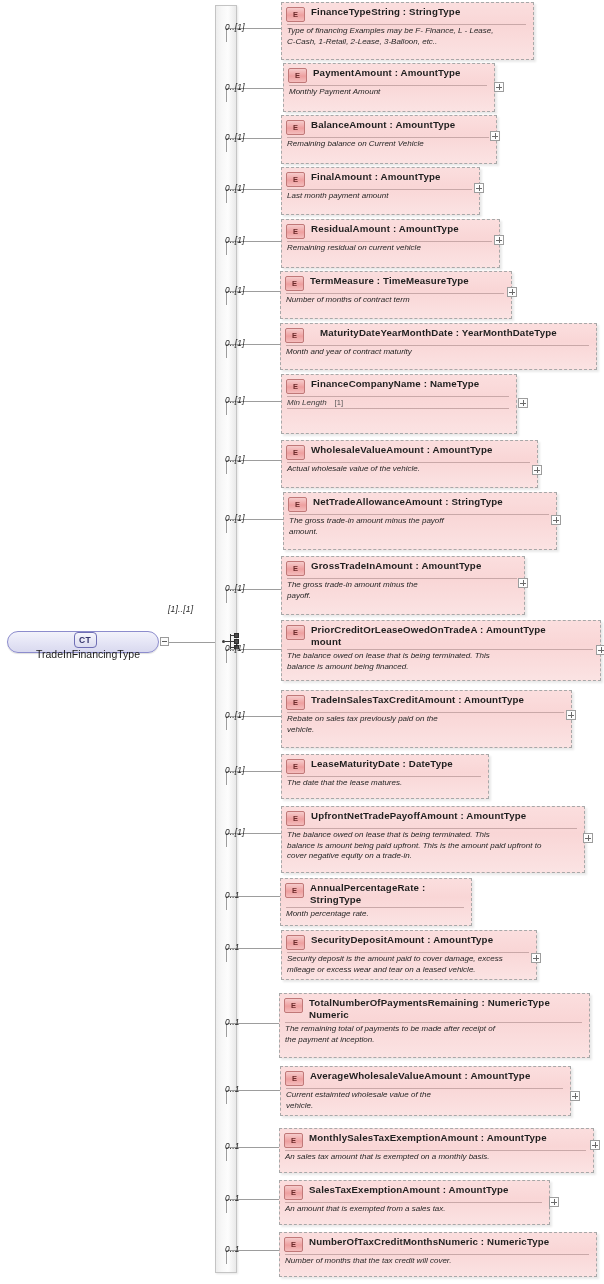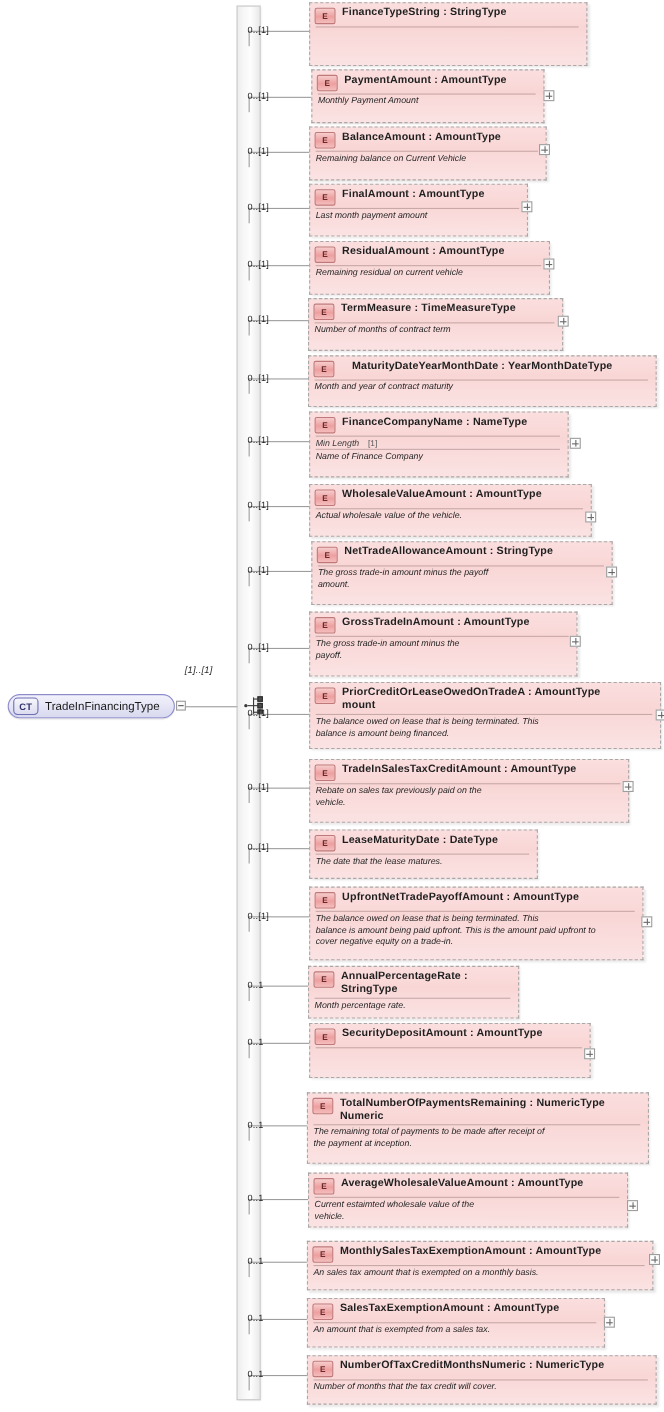--- a/index.html
+++ b/index.html
@@ -9,20 +9,21 @@
   }
   #canvas{position:absolute;left:0;top:0;width:604px;height:1284px;}
 
   
   #root-node{
     position:absolute; left:7px; top:631px; width:152px; height:22px;
     border:1px solid #8c8ccd; border-radius:11px;
     background:linear-gradient(to bottom,#f2f2fb 0%,#e4e4f5 55%,#d9d9ef 100%);
     box-sizing:border-box; display:flex; align-items:center; padding-left:4px;
     box-shadow:0 1px 1px rgba(0,0,0,.13);
+    flex-direction:column;
   }
   #root-badge{
     width:21px;height:14px;border:1px solid #6f6fb5;border-radius:4px;
     background:linear-gradient(to bottom,#f6f6fc,#dcdcf0);
     font-size:8.5px;font-weight:bold;color:#33336b;
     display:flex;align-items:center;justify-content:center;letter-spacing:.3px;
     flex:0 0 auto;
   }
   #root-label{font-size:10.5px;color:#1b1b1b;margin-left:6px;white-space:nowrap;}
 
@@ -86,21 +87,21 @@
     display:flex;gap:8px;align-items:baseline;
   }
   .facet .facet-val{font-style:normal;color:#555;font-size:7.6px;}
   .node-doc{
     font-size:8px;font-style:italic;color:#262626;line-height:10.5px;
     padding:1px 5px 2px 5px;white-space:pre-line;
   }
 
   
   .card{
-    position:absolute;font-size:8.3px;color:#1d1d1d;
+    position:absolute;font-size:8.3px;font-style:italic;color:#1d1d1d;
     white-space:nowrap;letter-spacing:.2px;text-align:center;
   }
 
   
   .plus{
     position:absolute;width:10px;height:10px;border:1px solid #9d9d9d;background:#fdfdfd;
     box-sizing:border-box;
   }
   .plus:before{content:"";position:absolute;left:1px;top:3.5px;width:6px;height:1px;background:#6a6a6a;}
   .plus:after{content:"";position:absolute;left:3.5px;top:1px;width:1px;height:6px;background:#6a6a6a;}
@@ -136,20 +137,22 @@
   <div id="nodes-layer">
       <div class="hline" style="left: 226px; top: 28px; width: 57px;"></div>
       <div class="vline" style="left: 226px; top: 28px; height: 14px;"></div>
       <div class="card" style="left: 225px; top: 22px;">0..[1]</div>
       <div class="node" style="left: 281px; top: 2px; width: 253px; height: 58px;">
         <div class="node-head">
           <span class="e-badge">E</span>
           <span class="node-title" style="white-space: pre-line;">FinanceTypeString : StringType</span>
         </div>
         <div class="rule"></div>
+        <div class="node-doc">Type of financing Examples may be F- Finance, L - Lease,
+C-Cash, 1-Retail, 2-Lease, 3-Balloon, etc..</div>
       </div>
       <div class="hline" style="left: 226px; top: 88px; width: 59px;"></div>
       <div class="vline" style="left: 226px; top: 88px; height: 14px;"></div>
       <div class="card" style="left: 225px; top: 82px;">0..[1]</div>
       <div class="node" style="left: 283px; top: 63px; width: 212px; height: 49px;">
         <div class="node-head">
           <span class="e-badge">E</span>
           <span class="node-title" style="white-space: pre-line;">PaymentAmount : AmountType</span>
         </div>
         <div class="rule"></div>
@@ -222,21 +225,20 @@
         <div class="node-head">
           <span class="e-badge">E</span>
           <span class="node-title" style="white-space: pre-line;">FinanceCompanyName : NameType</span>
         </div>
         <div class="rule"></div>
         <div class="facet">
           <span>Min Length</span>
           <span class="facet-val">[1]</span>
         </div>
         <div class="rule"></div>
-        <div class="node-doc">Name of Finance Company</div>
       </div>
       <div class="plus" style="left: 518px; top: 398px;"></div>
       <div class="hline" style="left: 226px; top: 460px; width: 57px;"></div>
       <div class="vline" style="left: 226px; top: 460px; height: 14px;"></div>
       <div class="card" style="left: 225px; top: 454px;">0..[1]</div>
       <div class="node" style="left: 281px; top: 440px; width: 257px; height: 48px;">
         <div class="node-head">
           <span class="e-badge">E</span>
           <span class="node-title" style="white-space: pre-line;">WholesaleValueAmount : AmountType</span>
         </div>
@@ -335,20 +337,22 @@
       </div>
       <div class="hline" style="left: 226px; top: 948px; width: 57px;"></div>
       <div class="vline" style="left: 226px; top: 948px; height: 14px;"></div>
       <div class="card" style="left: 225px; top: 942px;">0..1</div>
       <div class="node" style="left: 281px; top: 930px; width: 256px; height: 50px;">
         <div class="node-head">
           <span class="e-badge">E</span>
           <span class="node-title" style="white-space: pre-line;">SecurityDepositAmount : AmountType</span>
         </div>
         <div class="rule"></div>
+        <div class="node-doc">Security deposit is the amount paid to cover damage, excess
+mileage or excess wear and tear on a leased vehicle.</div>
       </div>
       <div class="plus" style="left: 531px; top: 953px;"></div>
       <div class="hline" style="left: 226px; top: 1023px; width: 55px;"></div>
       <div class="vline" style="left: 226px; top: 1023px; height: 14px;"></div>
       <div class="card" style="left: 225px; top: 1017px;">0..1</div>
       <div class="node" style="left: 279px; top: 993px; width: 311px; height: 65px;">
         <div class="node-head">
           <span class="e-badge">E</span>
           <span class="node-title" style="white-space: pre-line;">TotalNumberOfPaymentsRemaining : NumericType
 Numeric</span>

